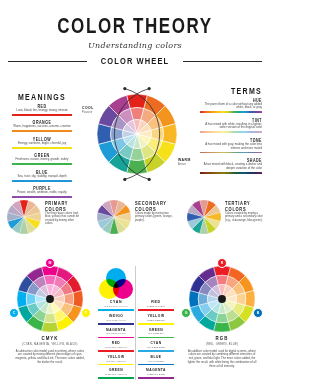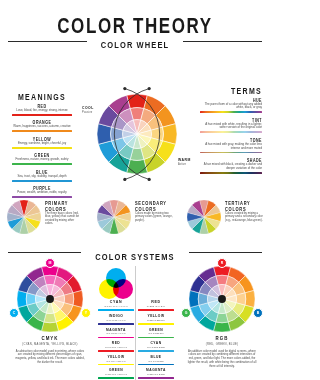--- a/index.html
+++ b/index.html
@@ -15,21 +15,21 @@
     text-align:center;font-size:17px;font-weight:bold;letter-spacing:1.6px;
     margin:14px 0 0 0;font-family:"Liberation Sans", sans-serif;
     transform:scaleY(1.25);transform-origin:center top;
   }
   .subtitle{
     text-align:center;font-family:"DejaVu Serif", serif;font-style:italic;
     font-size:8px;color:#333;margin-top:7px;letter-spacing:.3px;
   }
 
   
-  .sec{display:flex;align-items:flex-start;gap:14px;margin:7px 8px 0 8px;}
+  .sec{display:flex;align-items:center;gap:14px;margin:7px 8px 0 8px;}
   .sec .ln{flex:1;height:1px;background:#2b2b2b;}
   .sec .lbl{font-size:7.5px;font-weight:bold;letter-spacing:1.1px;transform:scaleY(1.2);}
 
   
   .colhead{font-size:7px;font-weight:bold;letter-spacing:1.3px;transform:scaleY(1.25);transform-origin:left top;}
   .colhead.r{transform-origin:right top;text-align:right;}
   .entry{margin-top:4.5px;}
   .entry .nm{font-size:3.6px;font-weight:bold;letter-spacing:.5px;transform:scaleY(1.3);transform-origin:left top;}
   .entry .ds{font-size:2.9px;color:#4a4a4a;line-height:1.25;margin-top:1.2px;}
   .entry .bar{height:1.8px;margin-top:1.4px;border-radius:.5px;}
@@ -74,20 +74,21 @@
   .swatch .n{text-align:center;font-size:3.3px;font-weight:bold;letter-spacing:.5px;transform:scaleY(1.2);}
   .swatch .x{text-align:center;font-size:2.4px;color:#6a6a6a;margin-top:.8px;}
   .swatch .b{height:1.6px;margin-top:1.2px;border-radius:.5px;}
 </style>
 </head>
 <body>
 
 <div class="page">
 
   <div class="title">COLOR THEORY</div>
+  <div class="subtitle">Understanding colors</div>
 
   <div class="sec">
     <div class="ln"></div>
     <div class="lbl">COLOR WHEEL</div>
     <div class="ln"></div>
   </div>
 
   <div class="meanings">
     <div class="colhead">MEANINGS</div>
     <div id="meanings-list">
@@ -263,25 +264,20 @@
             <path d="M 1.7037086855465802 37.05904774487398 A 50 50 0 0 1 14.644660940672615 14.64466094067263 L 50 50 Z" fill="#b8a9c4" stroke="#ffffff" stroke-width="0.7"></path>
             <path d="M 14.644660940672615 14.64466094067263 A 50 50 0 0 1 37.059047744873965 1.7037086855465873 L 50 50 Z" fill="#a93f8f" stroke="#ffffff" stroke-width="0.7"></path>
           </svg></div>
         <div class="tx">
           <div class="h">TERTIARY COLORS</div>
                 <div class="p">Colors created by mixing a primary and a secondary color (e.g., red-orange, blue-green).</div>
         </div>
       </div>
     </div>
 
-  <div class="sec" style="position:absolute;top:238px;left:8px;right:8px;margin:0;">
-    <div class="ln"></div>
-    <div class="lbl">COLOR SYSTEMS</div>
-    <div class="ln"></div>
-  </div>
 
   <div class="sys-left">
     <div id="cmyk-wheel-host">
         <div style="position: relative; width: 66px; height: 66px; margin: 0px auto;">
           <div style="width: 66px; height: 66px; position: absolute; border-radius: 50%; left: 0px; top: 0px;"><svg width="66" height="66" viewBox="0 0 100 100">
               <path d="M 37.05904774487396 1.7037086855465873 A 50 50 0 0 1 62.940952255126035 1.7037086855465873 L 59.31748562369074 15.22667025359354 A 36 36 0 0 0 40.68251437630925 15.22667025359354 Z" fill="#ec008c" stroke="#ffffff" stroke-width="0.7"></path>
               <path d="M 40.68251437630925 15.22667025359354 A 36 36 0 0 1 59.31748562369074 15.22667025359354 L 55.69401899225546 28.7496318216405 A 22 22 0 0 0 44.30598100774454 28.7496318216405 Z" fill="#f46bbc" stroke="#ffffff" stroke-width="0.7"></path>
               <path d="M 44.30598100774454 28.7496318216405 A 22 22 0 0 1 55.69401899225546 28.7496318216405 L 50 50 Z" fill="#f9b3dd" stroke="#ffffff" stroke-width="0.7"></path>
               <path d="M 62.940952255126035 1.7037086855465873 A 50 50 0 0 1 85.35533905932738 14.64466094067263 L 75.45584412271572 24.54415587728429 A 36 36 0 0 0 59.31748562369074 15.22667025359354 Z" fill="#e3197f" stroke="#ffffff" stroke-width="0.7"></path>
               <path d="M 59.31748562369074 15.22667025359354 A 36 36 0 0 1 75.45584412271572 24.54415587728429 L 65.55634918610404 34.44365081389596 A 22 22 0 0 0 55.69401899225546 28.7496318216405 Z" fill="#ef7ab5" stroke="#ffffff" stroke-width="0.7"></path>

